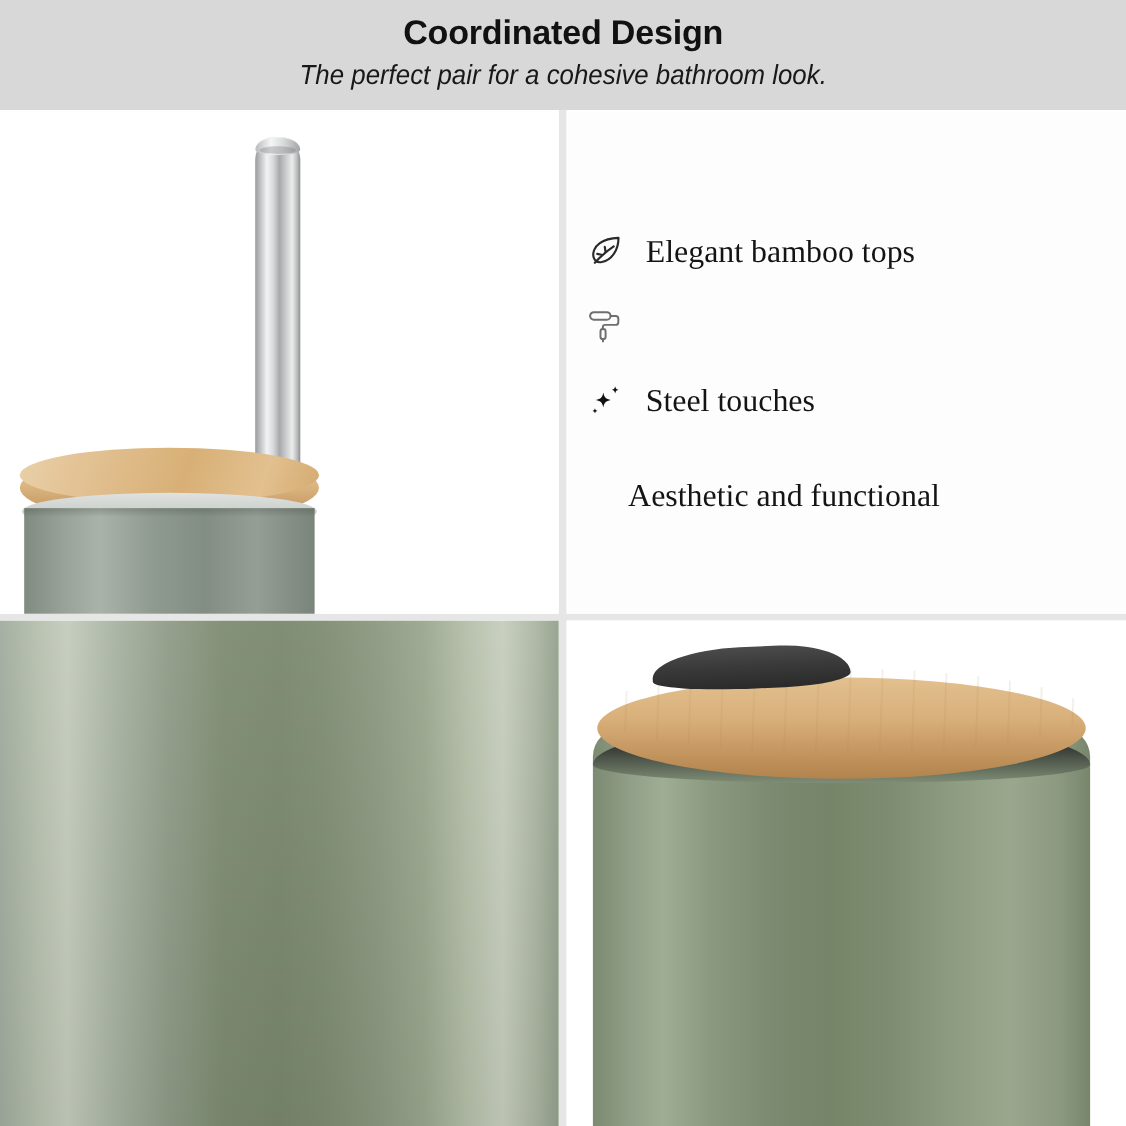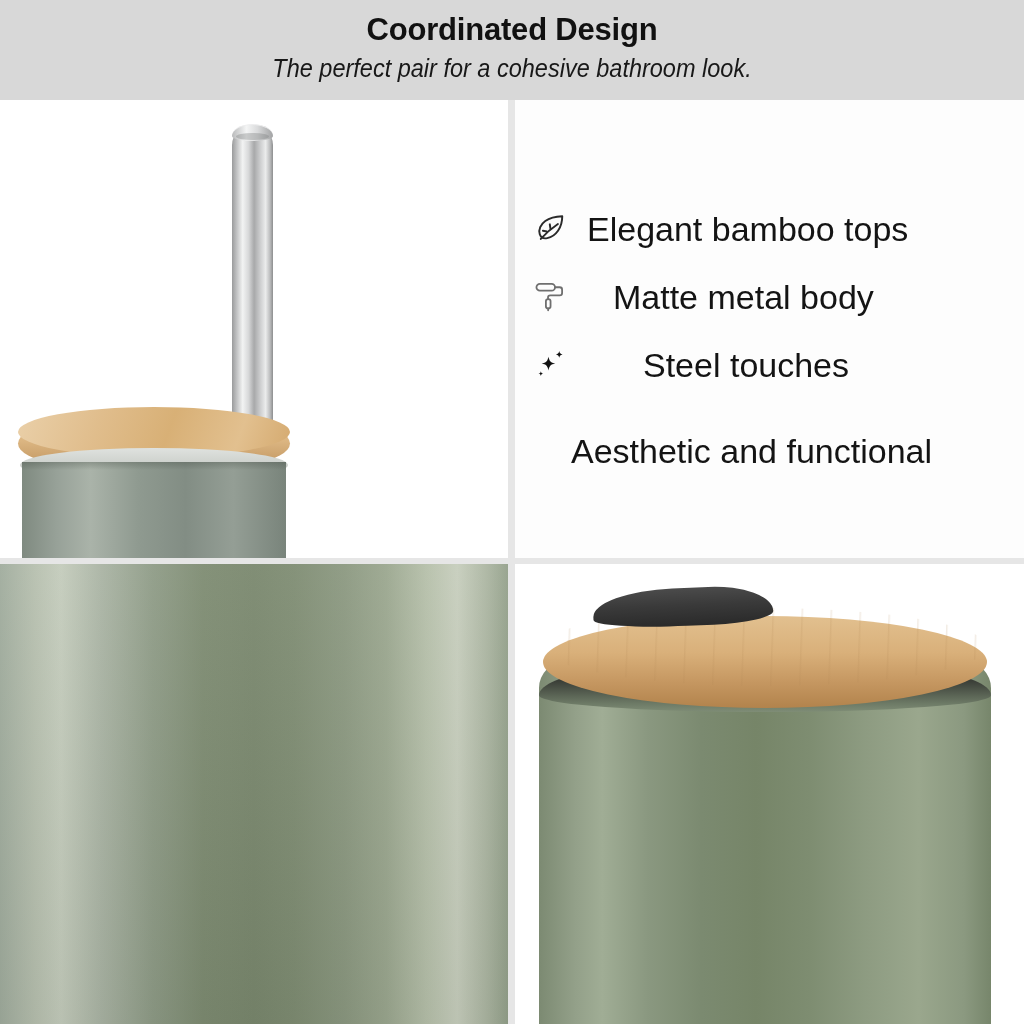--- a/index.html
+++ b/index.html
@@ -182,29 +182,29 @@
   }
   .feature-icon {
     width: 72px;
     min-width: 72px;
     display: flex;
     align-items: center;
     justify-content: center;
     color: #2a2a2a;
   }
   .feature-label {
-    font-family: Liberation Sans, sans-serif;
-    font-size: 34px;
+    font-family: Liberation Serif, serif;
+    font-size: 29px;
     line-height: 34px;
     color: #141414;
     white-space: nowrap;
   }
   .fr-0 .feature-label { margin-left: 0px; }
   .fr-1 .feature-label { margin-left: 26px; }
-  .fr-2 .feature-label { margin-left: 56px; }
+  .fr-2 .feature-label { }
   .fr-3 .feature-label { margin-left: -16px; margin-top: 36px; }
 
   
   .macro-surface {
     position: absolute;
     inset: 0;
     background:
       linear-gradient(to right,
         #9fab9c 0%,
         #b6bfae 7%,
@@ -352,21 +352,20 @@
 
         <div class="feature-row fr-1">
           <span class="feature-icon">
             <svg width="36" height="36" viewBox="0 0 24 24" fill="none" stroke="#6f6f6f" stroke-width="1.2" stroke-linecap="round" stroke-linejoin="round">
               <rect x="2.3" y="3.2" width="12.4" height="4.6" rx="2.3"></rect>
               <path d="M14.7 5.5h3.1a1.6 1.6 0 0 1 1.6 1.6v2.2a1.6 1.6 0 0 1-1.6 1.6h-6.3a1.5 1.5 0 0 0-1.5 1.5v1.1"></path>
               <rect x="8.6" y="13.4" width="3.1" height="6.2" rx="1.5"></rect>
               <path d="M10.1 19.6v1.3"></path>
             </svg>
           </span>
-          <span class="feature-label">Matte metal body</span>
         </div>
 
         <div class="feature-row fr-2">
           <span class="feature-icon">
             <svg width="38" height="38" viewBox="0 0 24 24" fill="#111111">
               <path d="M10.4 6.8c.6 2.9 1.4 3.7 4.3 4.3-2.9.6-3.7 1.4-4.3 4.3-.6-2.9-1.4-3.7-4.3-4.3 2.9-.6 3.7-1.4 4.3-4.3z"></path>
               <path d="M17.2 3.2c.3 1.4.7 1.8 2.1 2.1-1.4.3-1.8.7-2.1 2.1-.3-1.4-.7-1.8-2.1-2.1 1.4-.3 1.8-.7 2.1-2.1z"></path>
               <path d="M5.6 15.9c.2 1 .5 1.3 1.5 1.5-1 .2-1.3.5-1.5 1.5-.2-1-.5-1.3-1.5-1.5 1-.2 1.3-.5 1.5-1.5z"></path>
             </svg>
           </span>

